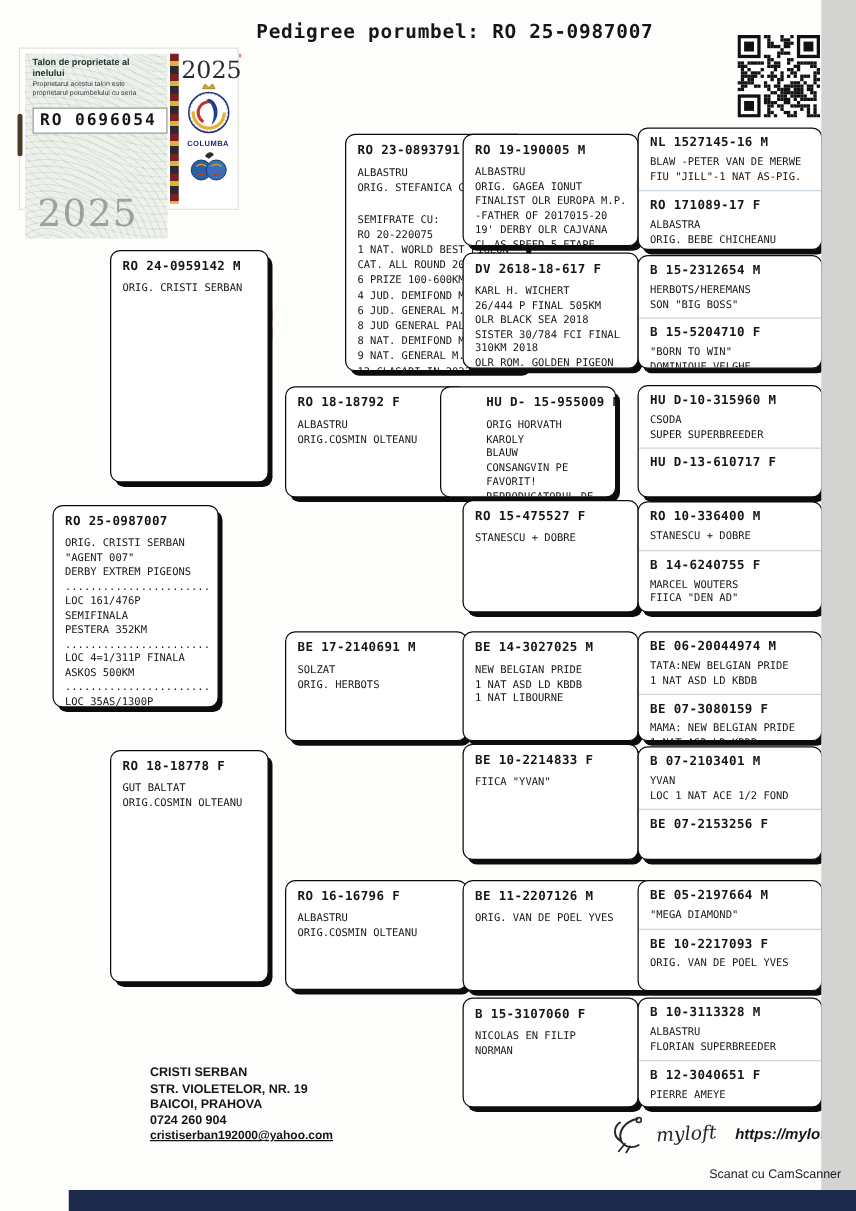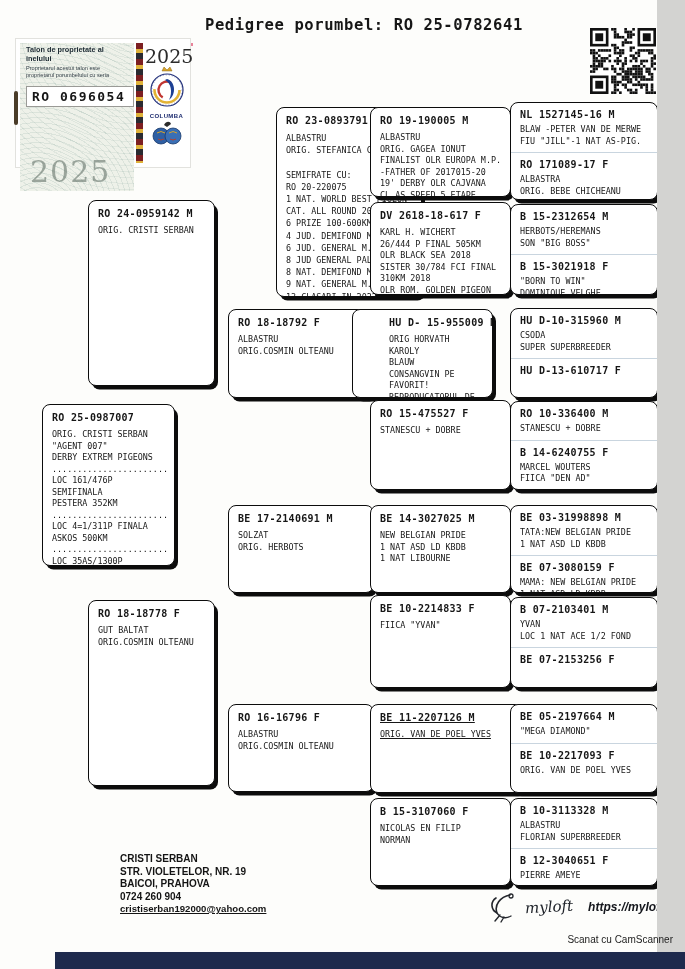--- a/index.html
+++ b/index.html
@@ -53,21 +53,21 @@
   #gray-band{position:absolute;left:657px;top:0;width:28px;height:952px;background:#d3d3d1;}
   #navy-bar{position:absolute;left:55px;top:952px;width:630px;height:17px;}
   .pmark{position:absolute;background:#e8849a;}
   #qr{position:absolute;left:590px;top:28px;width:66px;height:66px;}
 </style>
 </head>
 <body>
 
 <div id="page">
 
-  <div id="title">Pedigree porumbel: RO 25-0782641</div>
+  <div id="title">Pedigree porumbel: RO 25-0987007</div>
 
   <div class="pmark" style="left:184px;top:43px;width:9px;height:3px;"></div>
   <div class="pmark" style="left:215px;top:248px;width:3px;height:9px;"></div>
   <div class="pmark" style="left:215px;top:262px;width:3px;height:9px;"></div>
 
   <div id="talon">
     <div id="staple"></div>
     <div id="talon-left">
       <div id="talon-head">Talon de proprietate al inelului</div>
       <div id="talon-sub">Proprietarul acestui talon este proprietarul porumbelului cu seria</div>
@@ -418,21 +418,21 @@
   <div class="box" style="left:370px;top:505px;width:141px;height:88px;">
     <div class="hdr">BE 14-3027025 M</div>
     <div class="bd">NEW BELGIAN PRIDE
 1 NAT ASD LD KBDB
 1 NAT LIBOURNE</div>
   </div>
   <div class="box" style="left:370px;top:595px;width:141px;height:93px;">
     <div class="hdr">BE 10-2214833 F</div>
     <div class="bd">FIICA "YVAN"</div>
   </div>
-  <div class="box" style="left:370px;top:704px;width:153px;height:89px;text-decoration:underline;">
+  <div class="box" style="left:370px;top:704px;width:153px;height:89px;">
     <div class="hdr">BE 11-2207126 M</div>
     <div class="bd">ORIG. VAN DE POEL YVES</div>
   </div>
   <div class="box" style="left:370px;top:798px;width:141px;height:88px;">
     <div class="hdr">B 15-3107060 F</div>
     <div class="bd">NICOLAS EN FILIP
 NORMAN</div>
   </div>
 
   <div class="box pair" style="left:510px;top:102px;width:148px;height:98px;">
@@ -447,21 +447,21 @@
 ORIG. BEBE CHICHEANU</div>
     </div>
   </div>
   <div class="box pair" style="left:510px;top:204px;width:148px;height:91px;">
     <div class="entry">
       <div class="hdr">B 15-2312654 M</div>
       <div class="bd">HERBOTS/HEREMANS
 SON "BIG BOSS"</div>
     </div>
     <div class="entry">
-      <div class="hdr">B 15-3021918 F</div>
+      <div class="hdr">B 15-5204710 F</div>
       <div class="bd">"BORN TO WIN"
 DOMINIQUE VELGHE</div>
     </div>
   </div>
   <div class="box pair" style="left:510px;top:308px;width:148px;height:90px;">
     <div class="entry">
       <div class="hdr">HU D-10-315960 M</div>
       <div class="bd">CSODA
 SUPER SUPERBREEDER</div>
     </div>
@@ -476,21 +476,21 @@
       <div class="bd">STANESCU + DOBRE</div>
     </div>
     <div class="entry">
       <div class="hdr">B 14-6240755 F</div>
       <div class="bd">MARCEL WOUTERS
 FIICA "DEN AD"</div>
     </div>
   </div>
   <div class="box pair" style="left:510px;top:505px;width:148px;height:88px;">
     <div class="entry">
-      <div class="hdr">BE 03-31998898 M</div>
+      <div class="hdr">BE 06-20044974 M</div>
       <div class="bd">TATA:NEW BELGIAN PRIDE
 1 NAT ASD LD KBDB</div>
     </div>
     <div class="entry">
       <div class="hdr">BE 07-3080159 F</div>
       <div class="bd">MAMA: NEW BELGIAN PRIDE
 1 NAT ASD LD KBDB</div>
     </div>
   </div>
   <div class="box pair" style="left:510px;top:597px;width:148px;height:91px;">

